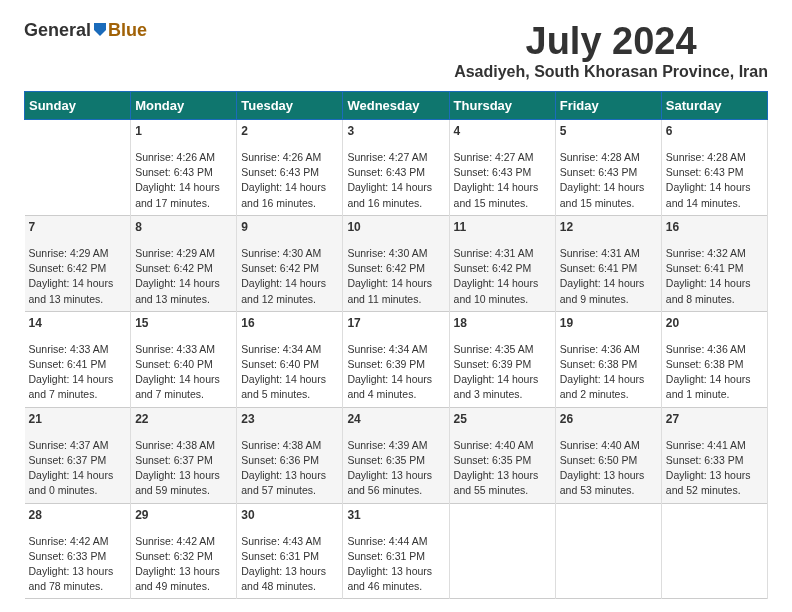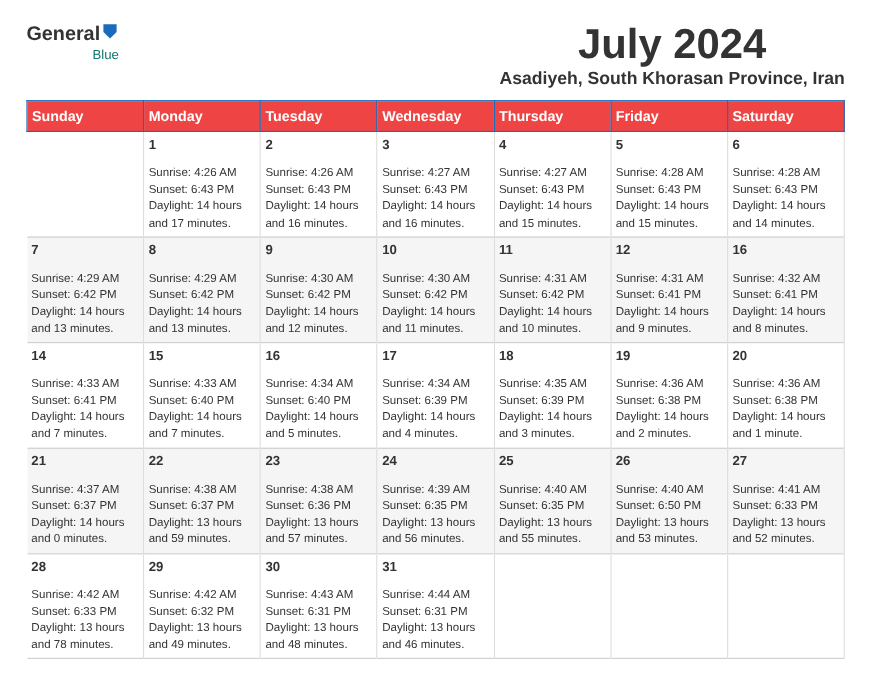--- a/index.html
+++ b/index.html
@@ -11,22 +11,22 @@
       padding: 20px 24px;
     }
     .header-section {
       display: flex;
       justify-content: space-between;
       align-items: flex-start;
       margin-bottom: 10px;
     }
     .logo {
       display: flex;
-      flex-direction: column;
-      align-items: flex-end;
+      flex-direction: row;
+      align-items: center;
     }
     .logo-top-line {
       display: flex;
       align-items: center;
     }
     .title-section {
       text-align: right;
     }
     .month-title {
       font-size: 38px;
@@ -37,21 +37,21 @@
     .location-title {
       font-size: 16px;
       color: #333;
       font-weight: bold;
     }
     table {
       width: 100%;
       border-collapse: collapse;
     }
     thead tr {
-      background: #ef4444;
+      background: #0f766e;
       color: #fff;
     }
     thead th {
       padding: 6px 4px;
       font-size: 13px;
       font-weight: bold;
       text-align: left;
       border: 1px solid #1a6bbb;
     }
     tbody tr {
@@ -90,21 +90,21 @@
   <div class="logo">
     <div class="logo-top-line">
       <span style="font-size:18px;font-weight:bold;color:#333;">General</span>
       <span style="display:inline-block;margin-left:1px;">
         <svg width="16" height="16" viewBox="0 0 16 16">
           <polygon points="2,2 14,2 14,9 8,15 2,9" fill="#1a6bbb"></polygon>
         </svg>
       </span>
     </div>
     <div>
-      <span style="font-size:12px;font-weight:normal;color:#0f766e;">Blue</span>
+      <span style="font-size:18px;font-weight:bold;color:#a16207;">Blue</span>
     </div>
   </div>
   <div class="title-section">
     <div class="month-title">July 2024</div>
     <div class="location-title">Asadiyeh, South Khorasan Province, Iran</div>
   </div>
 </div>
 
 <table>
   <thead>

